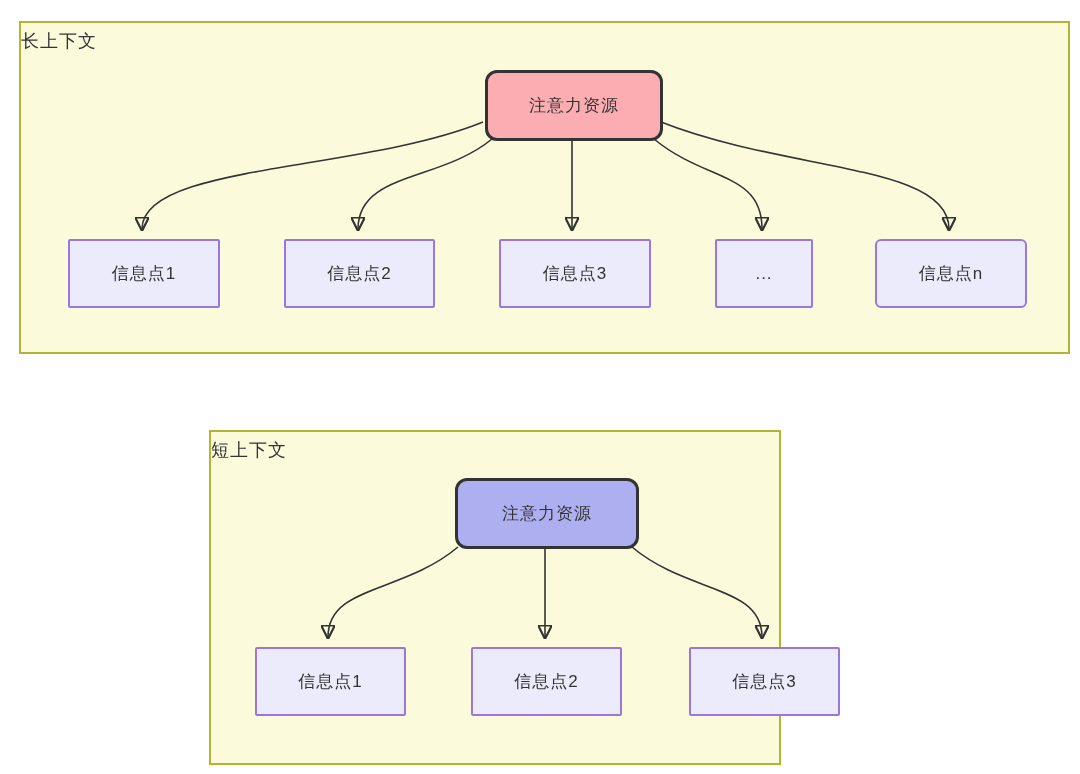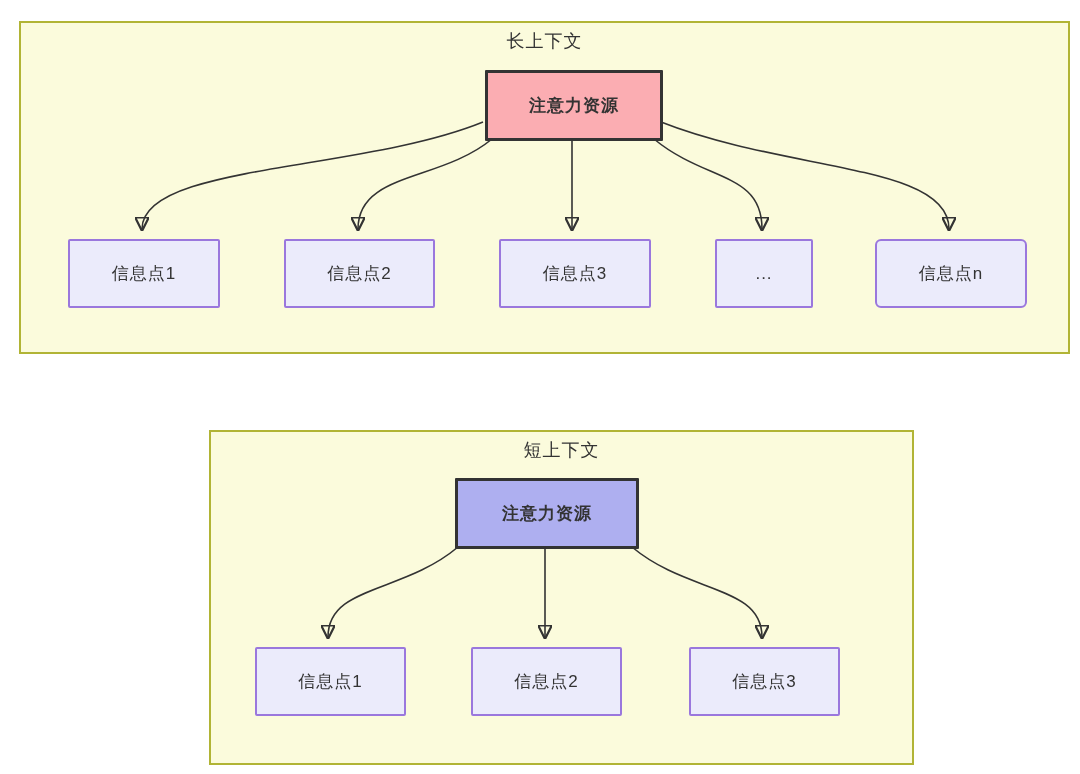--- a/index.html
+++ b/index.html
@@ -9,30 +9,30 @@
     --text:#333333; --arrow:#333333;
   }
   html,body{margin:0;padding:0;background:var(--canvas-bg);}
   .canvas{
     position:relative;width:1080px;height:774px;background:var(--canvas-bg);
     font-family:"Liberation Sans","DejaVu Sans",sans-serif;color:var(--text);
     overflow:hidden;
   }
   .group{position:absolute;background:var(--section-bg);border:2px solid var(--section-border);box-sizing:border-box;}
   .group-long{left:19px;top:21px;width:1051px;height:333px;}
-  .group-short{left:209px;top:430px;width:705px;height:335px;}
+  .group-short{left:209px;top:430px;width:572px;height:335px;}
   .group-title{
-    position:absolute;left:0;top:6px;width:100%;text-align:center;
+    position:absolute;left:0;top:6px;width:100%;text-align:left;
     font-size:18px;font-weight:500;letter-spacing:1px;
   }
   .box{
     position:absolute;display:flex;align-items:center;justify-content:center;
     box-sizing:border-box;font-size:17px;letter-spacing:1px;
   }
-  .attention{border:3px solid var(--attention-border);border-radius:1px;font-weight:700;}
+  .attention{border:3px solid var(--attention-border);border-radius:12px;font-weight:400;}
   .attention-long{left:464px;top:47px;width:178px;height:71px;background:var(--attention-long-fill);}
   .attention-short{left:244px;top:46px;width:184px;height:71px;background:var(--attention-short-fill);}
   .node{background:var(--node-fill);border:2px solid var(--node-border);border-radius:2px;}
   .group-long  .node{top:216px;height:69px;}
   .group-short .node{top:215px;height:69px;}
   .ln1{left:47px;width:152px;}
   .ln2{left:263px;width:151px;}
   .ln3{left:478px;width:152px;}
   .ln4{left:694px;width:98px;}
   .ln5{left:854px;width:152px;border-radius:6px;}

